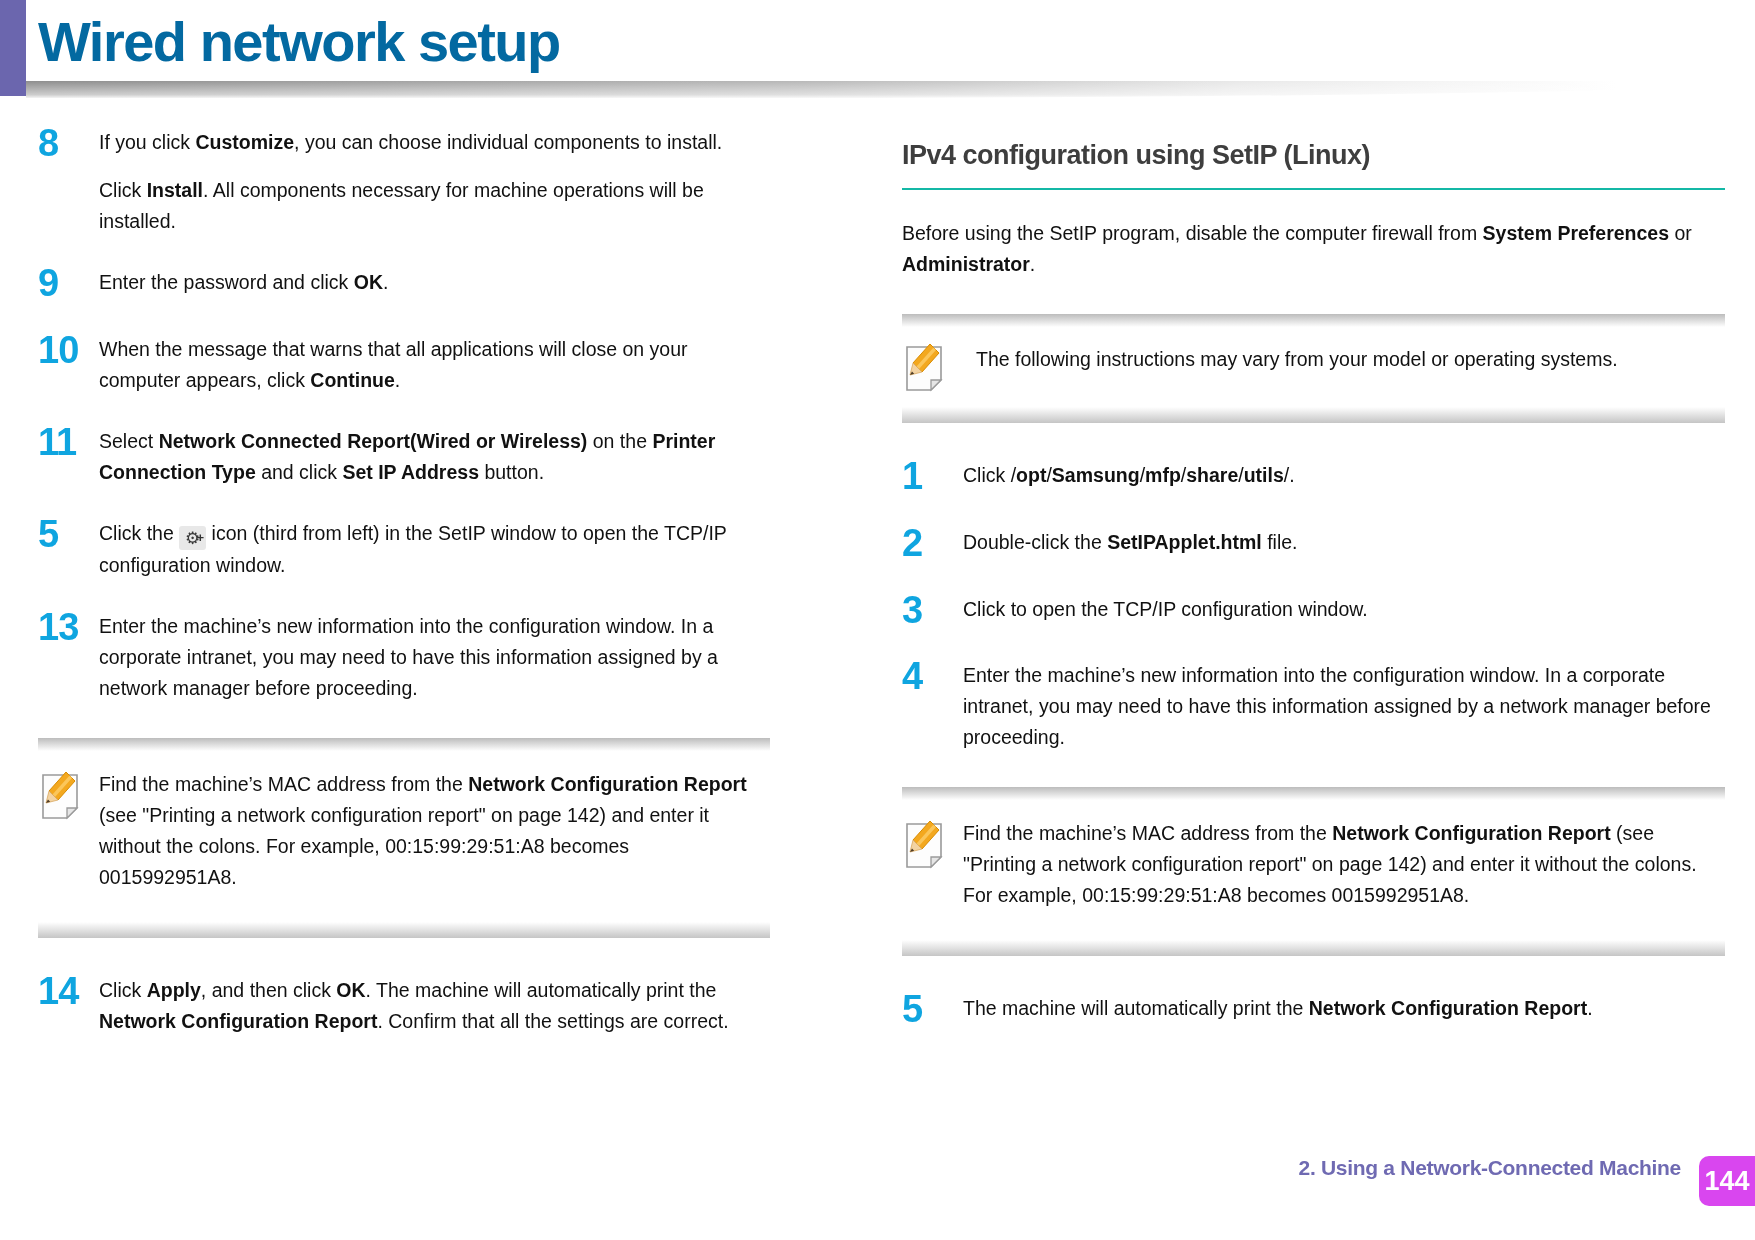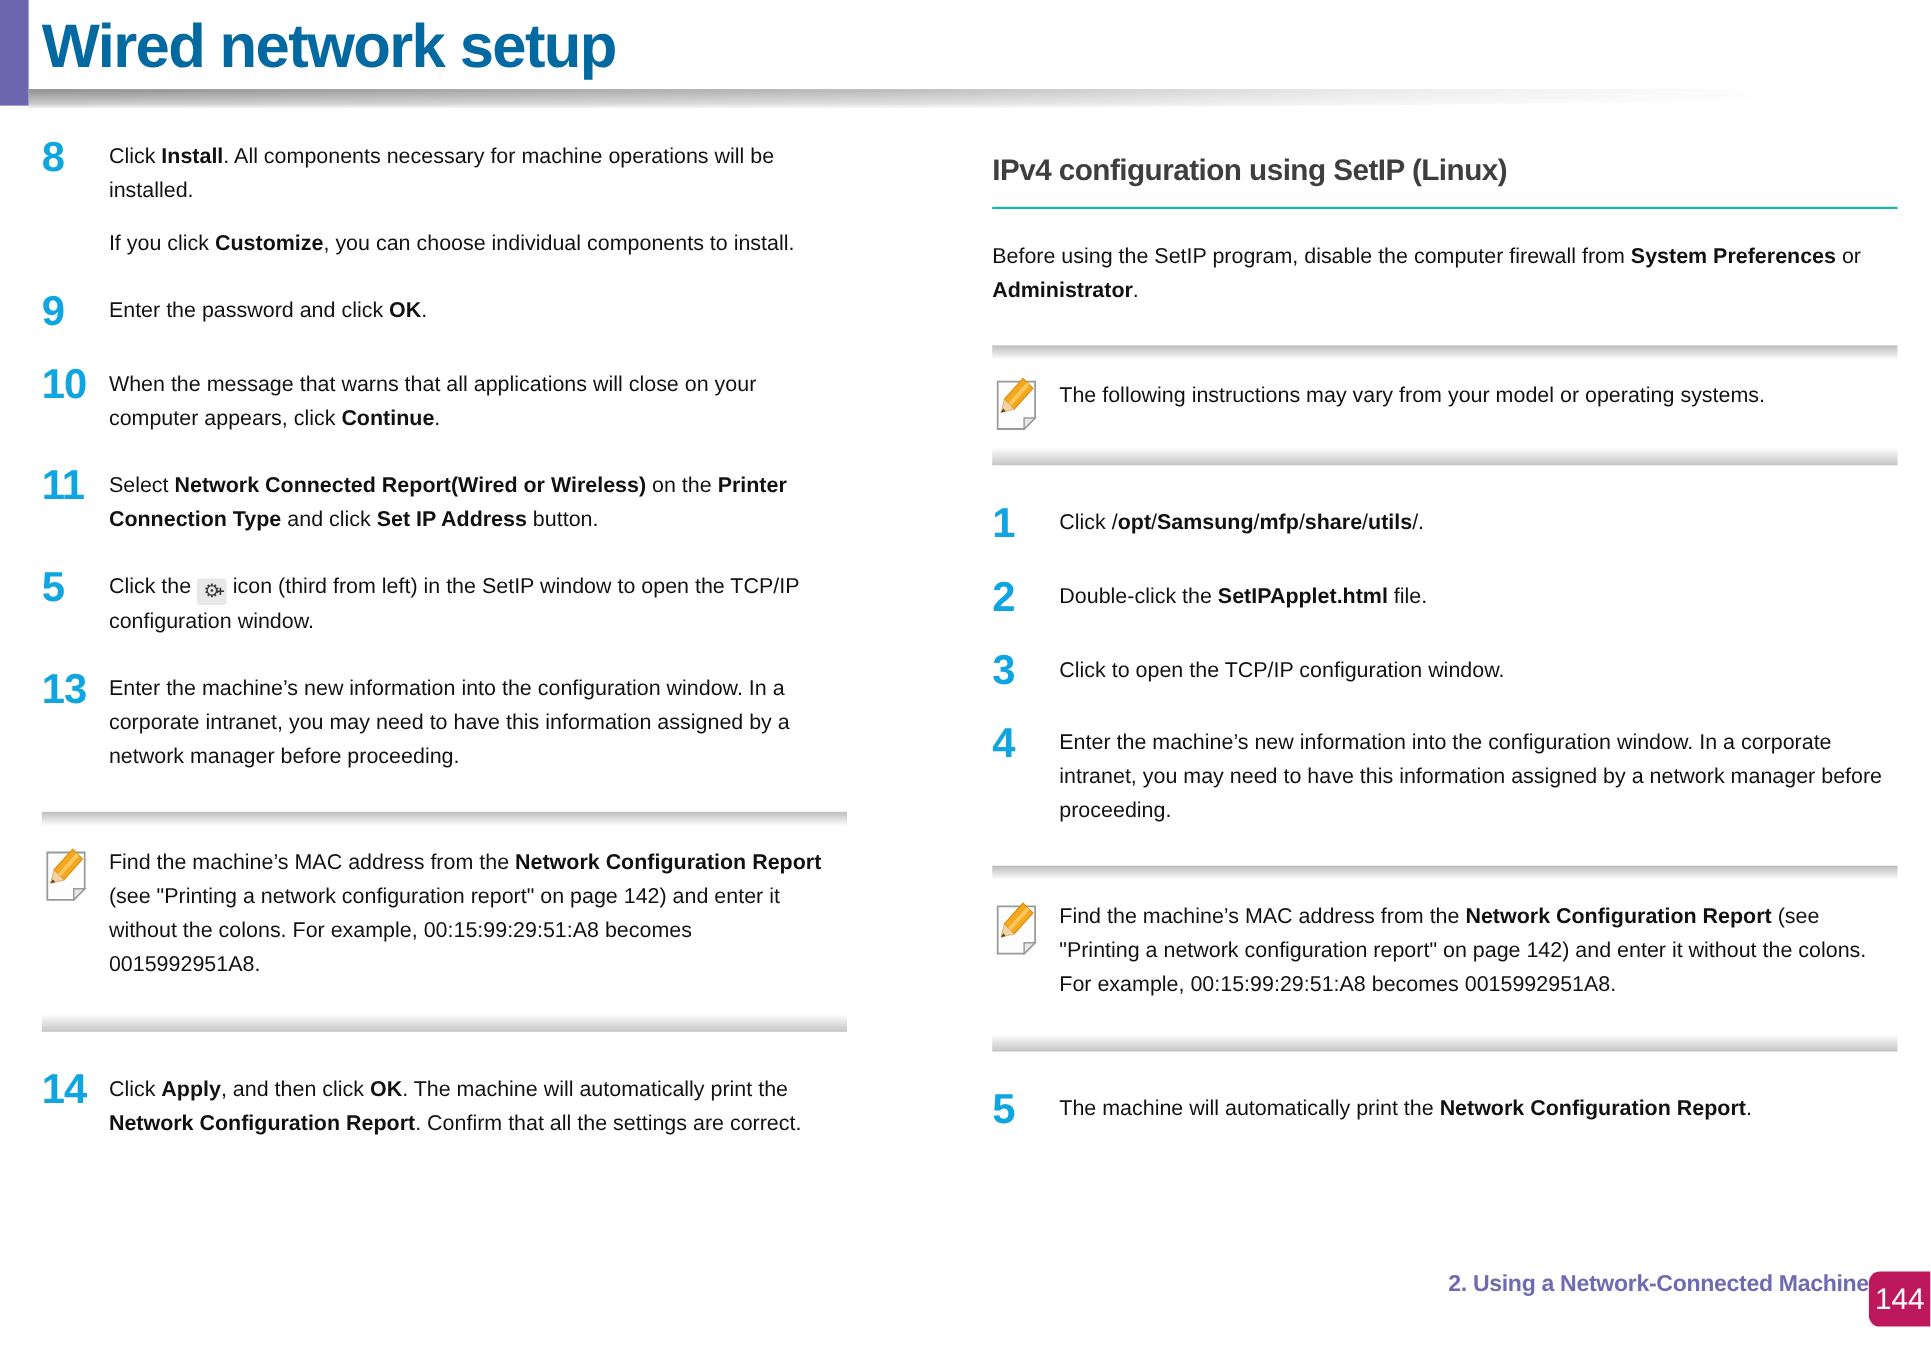--- a/index.html
+++ b/index.html
@@ -40,21 +40,21 @@
   .step-body p:last-child { margin-bottom:0; }
   b { font-weight:700; }
 
   
   .note { margin:34px 0 34px 0; }
   .note-top    { height:13px; background:linear-gradient(to bottom,#bcbcbc,#ffffff); }
   .note-bottom { height:16px; background:linear-gradient(to bottom,#ffffff,#c5c5c5); }
   .note-inner  { display:flex; align-items:flex-start; padding:18px 4px 12px 0; }
   .note-icon   { flex:none; width:46px; margin:2px 15px 0 0; }
   .note-text   { flex:1; }
-  .note-small .note-inner { align-items:center; padding:14px 4px 12px 0; }
+  .note-small .note-inner { align-items:center; padding:14px 4px 12px 0;gap:13px; }
 
   
   .section-heading {
     margin:16px 0 0 0; font-size:27px; font-weight:700; color:#3e3e3e; letter-spacing:-0.5px;
     padding-bottom:17px; border-bottom:2px solid #14b8a6;
   }
   .intro { margin:28px 0 22px 0; }
   .intro p { margin:0; font-size:19.5px; line-height:31px; }
 
   
@@ -68,41 +68,41 @@
     line-height:24px; display:block;
   }
   .gear-plus-icon::after {
     content:"+"; position:absolute; right:2px; bottom:-3px; font-size:13px; font-weight:700; color:#333;
   }
 
   
   .footer { position:absolute; right:0; bottom:34px; display:flex; align-items:flex-start; }
   .footer-chapter { color:#6f6ab2; font-weight:700; font-size:21px; letter-spacing:-0.3px; }
   .footer-page {
-    width:56px; height:50px; background:#be185d; color:#ffffff;
-    font-weight:400; font-size:27px; display:flex; align-items:center; justify-content:center;
+    margin-left:18px; width:56px; height:50px; background:#d946ef; color:#ffffff;
+    font-weight:700; font-size:27px; display:flex; align-items:center; justify-content:center;
     border-radius:10px 0 0 10px;
   }
 </style>
 </head>
 <body>
 
 <div class="accent-bar"></div>
 <h1 class="page-title">Wired network setup</h1>
 <div class="title-swoosh"></div>
 
 <div class="columns">
 
   <div class="col-left">
 
     <div class="step">
       <span class="step-num">8</span>
       <div class="step-body">
+        <p><span>If you click </span><b>Customize</b><span>, you can choose individual components to install.</span></p>
         <p><span>Click </span><b>Install</b><span>. All components necessary for machine operations will be installed.</span></p>
-        <p><span>If you click </span><b>Customize</b><span>, you can choose individual components to install.</span></p>
       </div>
     </div>
 
     <div class="step">
       <span class="step-num">9</span>
       <div class="step-body">
         <p><span>Enter the password and click </span><b>OK</b><span>.</span></p>
       </div>
     </div>
 

